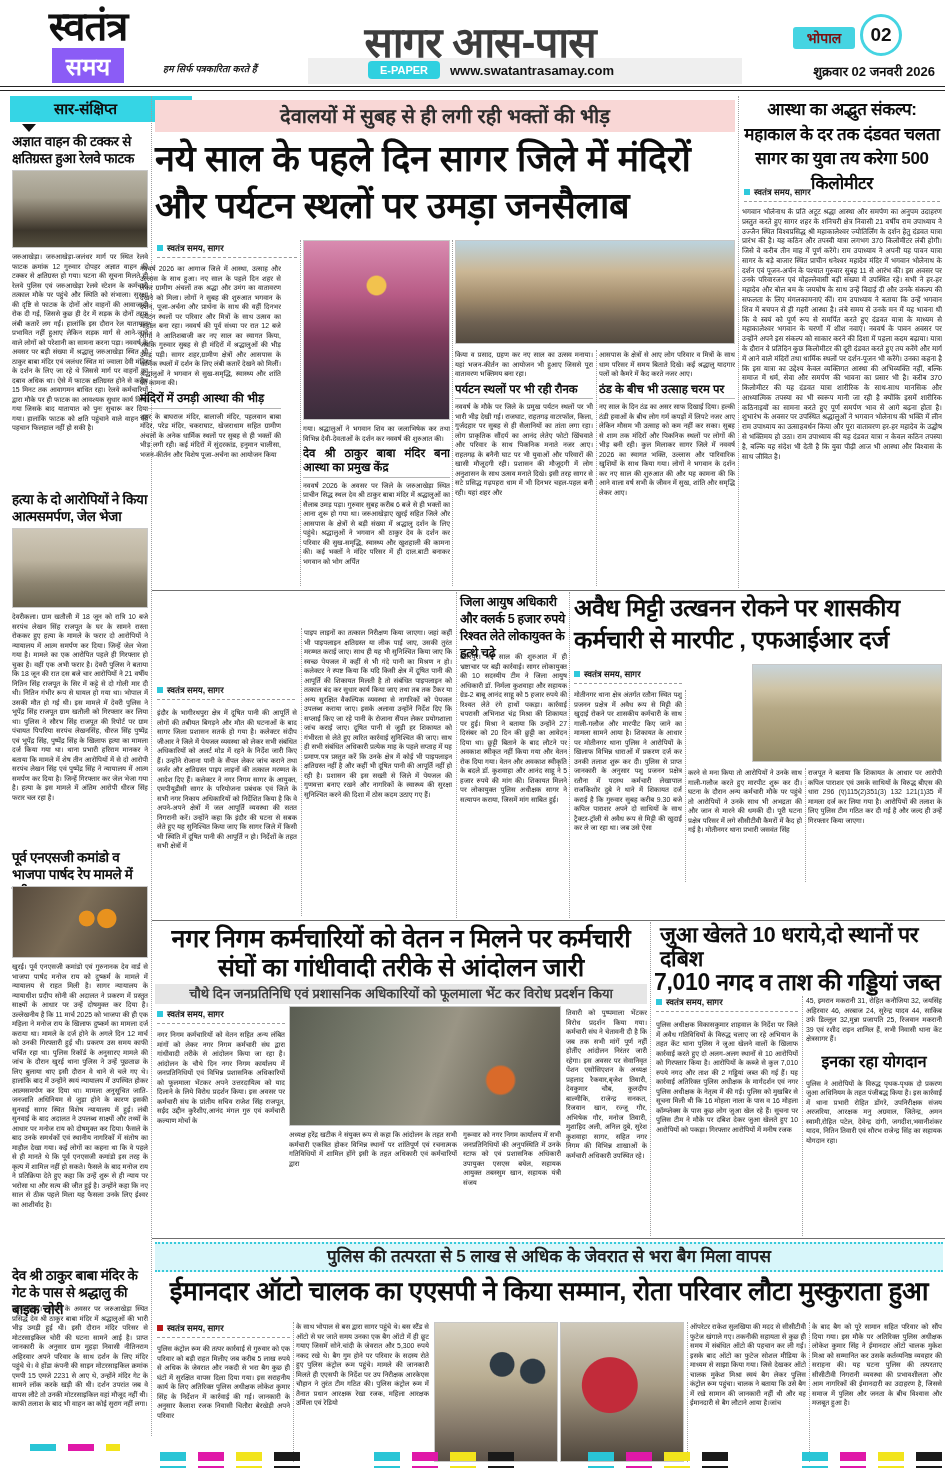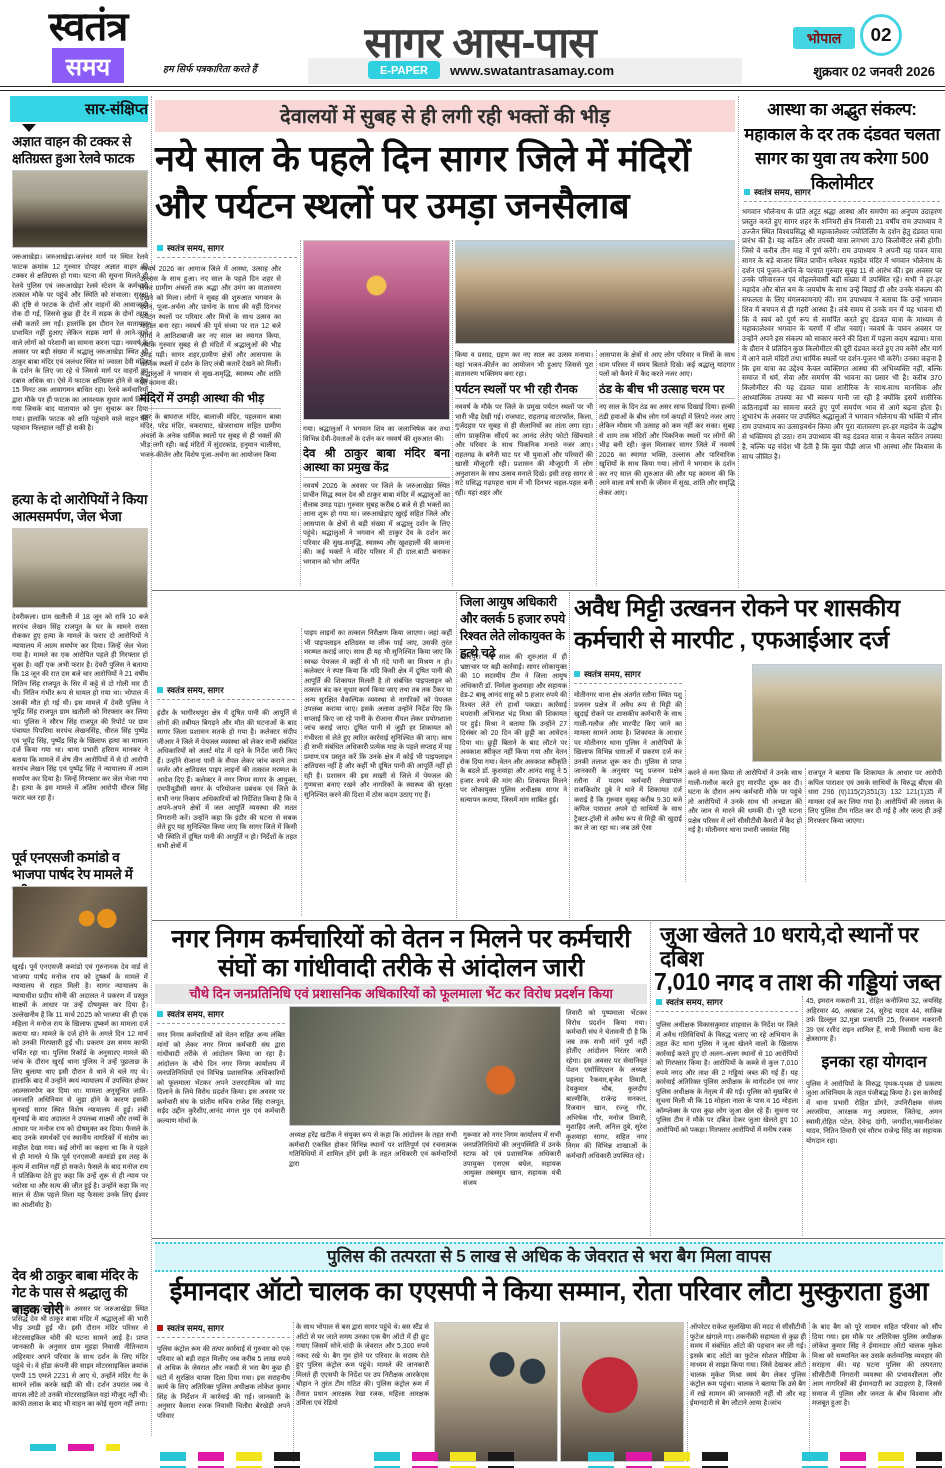--- a/index.html
+++ b/index.html
@@ -39,21 +39,21 @@
   <div class="abs" style="left:308px;top:58px;width:434px;height:26px;background:#efefef;"></div>
   <div class="abs pill" style="left:368px;top:61px;width:72px;height:18px;background:#2fd0e0;color:#fff;font-size:11px;font-weight:800;line-height:18px;border-radius:4px;">E-PAPER</div>
   <div class="abs" style="left:450px;top:63px;font-size:13px;font-weight:700;color:#111;">www.swatantrasamay.com</div>
 
   <div class="abs pill" style="left:793px;top:27px;width:62px;height:22px;background:#45d4e2;color:#7c1010;font-size:14px;font-weight:900;line-height:22px;">भोपाल</div>
   <div class="abs" style="left:860px;top:14px;width:42px;height:42px;border-radius:50%;background:#fff;border:3px solid #45d4e2;box-sizing:border-box;text-align:center;font-size:19px;font-weight:900;color:#111;line-height:36px;">02</div>
   <div class="abs" style="left:770px;top:62px;width:165px;text-align:right;font-size:13px;font-weight:800;color:#111;">शुक्रवार 02 जनवरी 2026</div>
 
   <div class="abs" style="left:0px;top:86px;width:945px;height:3px;border-top:1px solid #222;border-bottom:1px solid #222;"></div>
 
-  <div class="abs" style="left:10px;top:96px;width:138px;height:26px;background:#35d5e5;text-align:right;font-size:15px;font-weight:900;color:#0e0e0e;line-height:26px;">सार-संक्षिप्त</div>
+  <div class="abs" style="left:10px;top:96px;width:138px;height:26px;background:#35d5e5;text-align:left;font-size:15px;font-weight:900;color:#0e0e0e;line-height:26px;padding-left:44px;">सार-संक्षिप्त</div>
   <div class="abs" style="left:22px;top:124px;width:0;height:0;border-left:7px solid transparent;border-right:7px solid transparent;border-top:8px solid #111;"></div>
 
   <div class="abs headline" style="left:12px;top:134px;width:136px;font-size:13.5px;line-height:1.25;">अज्ञात वाहन की टक्कर से क्षतिग्रस्त हुआ रेलवे फाटक</div>
   <div class="abs photo" style="left:12px;top:170px;width:136px;height:78px;background:linear-gradient(180deg,#b9b5a7 0%,#a39d8c 35%,#6b6253 60%,#3c362c 78%,#55503f 100%);"></div>
   <div class="abs body-text" style="left:12px;top:252px;width:136px;height:236px;">जरुआखेड़ा। जरुआखेड़ा-जलंधर मार्ग पर स्थित रेलवे फाटक क्रमांक 12 गुरुवार दोपहर अज्ञात वाहन की टक्कर से क्षतिग्रस्त हो गया। घटना की सूचना मिलते ही रेलवे पुलिस एवं जरुआखेड़ा रेलवे स्टेशन के कर्मचारी तत्काल मौके पर पहुंचे और स्थिति को संभाला। सुरक्षा की दृष्टि से फाटक के दोनों ओर वाहनों की आवाजाही रोक दी गई, जिससे कुछ ही देर में सड़क के दोनों तरफ लंबी कतारें लग गईं। हालांकि इस दौरान रेल यातायात प्रभावित नहीं हुआए लेकिन सड़क मार्ग से आने-जाने वाले लोगों को परेशानी का सामना करना पड़ा। नववर्ष के अवसर पर बड़ी संख्या में श्रद्धालु जरुआखेड़ा स्थित श्री ठाकुर बाबा मंदिर एवं जलंधर स्थित मां ज्वाला देवी मंदिर के दर्शन के लिए जा रहे थे जिससे मार्ग पर वाहनों का दबाव अधिक था। ऐसे में फाटक क्षतिग्रस्त होने से करीब 15 मिनट तक आवागमन बाधित रहा। रेलवे कर्मचारियों द्वारा मौके पर ही फाटक का आवश्यक सुधार कार्य किया गया जिसके बाद यातायात को पुनः सुचारू कर दिया गया। हालांकि फाटक को क्षति पहुंचाने वाले वाहन की पहचान फिलहाल नहीं हो सकी है।</div>
 
   <div class="abs headline" style="left:12px;top:492px;width:136px;font-size:13.5px;line-height:1.25;">हत्या के दो आरोपियों ने किया आत्मसमर्पण, जेल भेजा</div>
   <div class="abs photo" style="left:12px;top:528px;width:136px;height:80px;background:linear-gradient(180deg,#cfc8b8 0%,#bdb4a0 40%,#8d8470 70%,#6e6753 100%);"></div>
   <div class="abs body-text" style="left:12px;top:612px;width:136px;height:234px;">देवरीकला। ग्राम खतौली में 18 जून को रात्रि 10 बजे सरपंच लेखन सिंह राजपूत के घर के सामने रास्ता रोककर हुए हत्या के मामले के फरार दो आरोपियों ने न्यायालय में आत्म समर्पण कर दिया। जिन्हें जेल भेजा गया है। मामले का एक आरोपित पहले ही गिरफ्तार हो चुका है। वहीं एक अभी फरार है। देवरी पुलिस ने बताया कि 18 जून की रात दस बजे चार आरोपियों ने 21 वर्षीय नितिन सिंह राजपूत के सिर में कट्टे से दो गोली मार दी थी। नितिन गंभीर रूप से घायल हो गया था। भोपाल में उसकी मौत हो गई थी। इस मामले में देवरी पुलिस ने भूपेंद्र सिंह राजपूत ग्राम खतौली को गिरफ्तार कर लिया था। पुलिस ने सौरभ सिंह राजपूत की रिपोर्ट पर ग्राम पंचायत पिपरिया सरपंच लेखनसिंह, धीरज सिंह पुष्पेंद्र एवं भूपेंद्र सिंह, पुष्पेंद्र सिंह के खिलाफ हत्या का मामला दर्ज किया गया था। थाना प्रभारी हरिराम मानकर ने बताया कि मामले में शेष तीन आरोपियों में से दो आरोपी सरपंच लेखन सिंह एवं पुष्पेंद्र सिंह ने न्यायालय में आत्म समर्पण कर दिया है। जिन्हें गिरफ्तार कर जेल भेजा गया है। हत्या के इस मामले में अंतिम आरोपी धीरज सिंह फरार चल रहा है।</div>
 
@@ -135,21 +135,21 @@
   <div class="abs photo" style="left:752px;top:664px;width:190px;height:98px;background:linear-gradient(180deg,#c8d4da 0%,#cfc4a6 25%,#b6a986 45%,#a89b77 70%,#938a68 100%);"></div>
   <div class="abs body-text" style="left:574px;top:690px;width:108px;height:192px;">मोतीनगर थाना क्षेत्र अंतर्गत रतौना स्थित पशु प्रजनन प्रक्षेत्र में अवैध रूप से मिट्टी की खुदाई रोकने पर शासकीय कर्मचारी के साथ गाली-गलौज और मारपीट किए जाने का मामला सामने आया है। शिकायत के आधार पर मोतीनगर थाना पुलिस ने आरोपियों के खिलाफ विभिन्न धाराओं में प्रकरण दर्ज कर उनकी तलाश शुरू कर दी। पुलिस से प्राप्त जानकारी के अनुसार पशु प्रजनन प्रक्षेत्र रतौना में पदस्थ कर्मचारी लेखापाल राजकिशोर दुबे ने थाने में शिकायत दर्ज कराई है कि गुरुवार सुबह करीब 9.30 बजे कपिल पाराशर अपने दो साथियों के साथ ट्रैक्टर-ट्रॉली से अवैध रूप से मिट्टी की खुदाई कर ले जा रहा था। जब उसे ऐसा</div>
   <div class="abs body-text" style="left:688px;top:768px;width:114px;height:114px;">करने से मना किया तो आरोपियों ने उनके साथ गाली-गलौज करते हुए मारपीट शुरू कर दी। घटना के दौरान अन्य कर्मचारी मौके पर पहुंचे तो आरोपियों ने उनके साथ भी अभद्रता की और जान से मारने की धमकी दी। पूरी घटना प्रक्षेत्र परिसर में लगे सीसीटीवी कैमरों में कैद हो गई है। मोतीनगर थाना प्रभारी जसवंत सिंह</div>
   <div class="abs body-text" style="left:808px;top:768px;width:134px;height:114px;">राजपूत ने बताया कि शिकायत के आधार पर आरोपी कपिल पाराशर एवं उसके साथियों के विरुद्ध बीएस की धारा 296 (ए)115(2)351(3) 132 121(1)35  में मामला दर्ज कर लिया गया है। आरोपियों की तलाश के लिए पुलिस टीम गठित कर दी गई है और जल्द ही उन्हें गिरफ्तार किया जाएगा।</div>
   <div class="abs vrule" style="left:685px;top:690px;height:192px;"></div>
   <div class="abs vrule" style="left:805px;top:768px;height:114px;"></div>
 
   <div class="abs hrule" style="left:152px;top:920px;width:793px;"></div>
 
   <div class="abs headline" style="left:155px;top:924px;width:492px;font-size:25px;line-height:1.15;text-align:center;">नगर निगम कर्मचारियों को वेतन न मिलने पर कर्मचारी संघों का गांधीवादी तरीके से आंदोलन जारी</div>
-  <div class="abs" style="left:155px;top:984px;width:492px;height:20px;background:#e6e6e6;text-align:center;font-size:13px;font-weight:800;color:#be185d;line-height:20px;">चौथे दिन जनप्रतिनिधि एवं प्रशासनिक अधिकारियों को फूलमाला भेंट कर विरोध प्रदर्शन किया</div>
+  <div class="abs" style="left:155px;top:984px;width:492px;height:20px;background:#e6e6e6;text-align:center;font-size:13px;font-weight:800;color:#404040;line-height:20px;">चौथे दिन जनप्रतिनिधि एवं प्रशासनिक अधिकारियों को फूलमाला भेंट कर विरोध प्रदर्शन किया</div>
   <div class="abs byline" style="left:157px;top:1008px;width:128px;">
     <span class="sq"></span>
     <span>स्वतंत्र समय, सागर</span>
   </div>
   <div class="abs photo" style="left:289px;top:1006px;width:272px;height:120px;background:radial-gradient(circle at 78% 62%,#d96a2a 0 6%,transparent 7%),linear-gradient(110deg,#5a5d52 0%,#7a7d6e 30%,#9a9585 55%,#6e6a5c 80%,#54524a 100%);"></div>
   <div class="abs body-text" style="left:157px;top:1030px;width:128px;height:206px;">नगर निगम कर्मचारियों को वेतन सहित अन्य लंबित मांगों को लेकर नगर निगम कर्मचारी संघ द्वारा गांधीवादी तरीके से आंदोलन किया जा रहा है। आंदोलन के चौथे दिन नगर निगम कार्यालय में जनप्रतिनिधियों एवं विभिन्न प्रशासनिक अधिकारियों को फूलमाला भेंटकर अपने उत्तरदायित्व को याद दिलाने के लिये विरोध प्रदर्शन किया। इस अवसर पर कर्मचारी संघ के प्रांतीय सचिव राजेश सिंह राजपूत, सईद उद्दीन कुरैशीए,आनंद मंगल गुरु एवं कर्मचारी कल्याण मोर्चा के</div>
   <div class="abs body-text" style="left:289px;top:1130px;width:168px;height:106px;">अध्यक्ष हरेंद्र खटीक ने संयुक्त रूप से कहा कि आंदोलन के तहत सभी कर्मचारी एकत्रित होकर विभिन्न स्थानों पर शांतिपूर्ण एवं रचनात्मक गतिविधियों में शामिल होंगे इसी के तहत अधिकारी एवं कर्मचारियों द्वारा</div>
   <div class="abs body-text" style="left:463px;top:1130px;width:98px;height:106px;">गुरूवार को नगर निगम कार्यालय में सभी जनप्रतिनिधियों की अनुपस्थिति में उनके स्टाफ को एवं प्रशासनिक अधिकारी उपायुक्त एसएस बघेल, सहायक आयुक्त तबस्सुम खान, सहायक यंत्री संजय</div>
   <div class="abs body-text" style="left:566px;top:1008px;width:81px;height:228px;">तिवारी को पुष्पमाला भेंटकर विरोध प्रदर्शन किया गया। कर्मचारी संघ ने चेतावनी दी है कि जब तक सभी मांगें पूर्ण नहीं होतींए आंदोलन निरंतर जारी रहेगा। इस अवसर पर सेवानिवृत पेंशन एसोसिएशन के अध्यक्ष प्रहलाद रैकवार,बृजेश तिवारी, देवकुमार चौब, कुलदीप बाल्मीकि, राजेन्द्र सनकत, रिजवान खान, रज्जू गौर, अभिषेक गौर, मनोज तिवारी, मुशाहिद अली, अनिल दुबे, सुरेश कुशवाहा सागर, सहित नगर निगम की विभिन्न शाखाओं के कर्मचारी अधिकारी उपस्थित रहे।</div>
 

